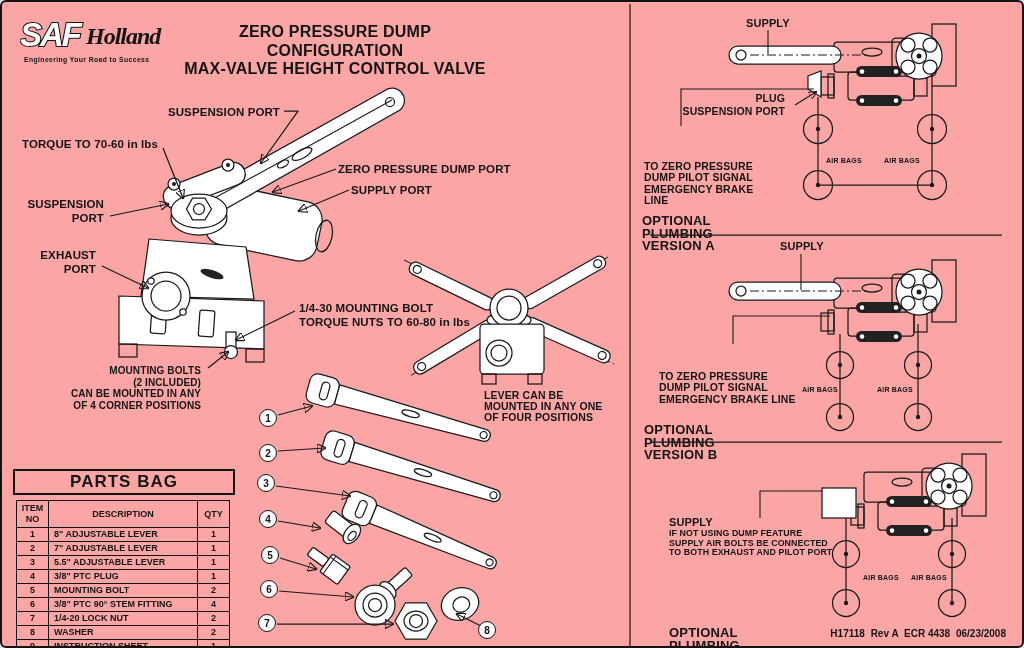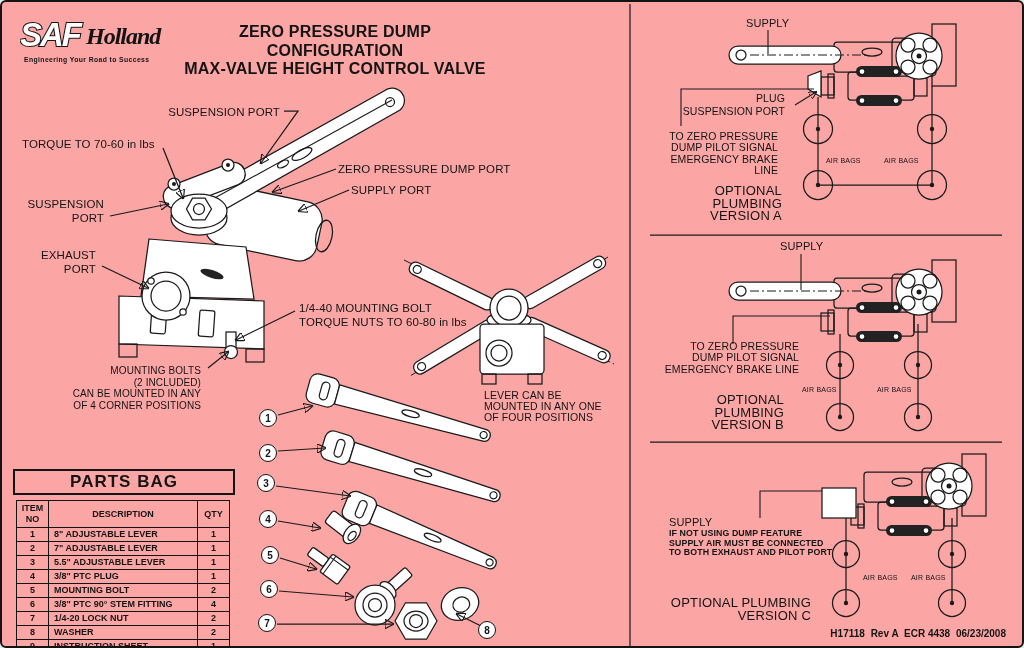--- a/index.html
+++ b/index.html
@@ -7,23 +7,23 @@
         border-radius:6px;box-sizing:border-box;overflow:hidden;
         font-family:"Liberation Sans", sans-serif;color:#141414;}
   svg{position:absolute;left:0;top:0;}
   .art path,.art rect,.art circle,.art ellipse,.art polygon,.art line,.art polyline{
         stroke:#1a1a1a;stroke-width:1.25;fill:none;}
   .art .ld{stroke-width:1.1;}
   .art .dd{stroke-dasharray:9 3 2 3;stroke-width:1;}
   .art .wf{fill:#fff;}
   .art .bf{fill:#222;stroke:none;}
   .art .dot{fill:#1a1a1a;stroke:none;}
-  .lbl{position:absolute;font-weight:normal;font-size:11.5px;line-height:13.5px;
+  .lbl{position:absolute;font-weight:bold;font-size:11.5px;line-height:13.5px;
        white-space:nowrap;letter-spacing:.1px;}
-  .ctr{text-align:right;white-space:normal;}
+  .ctr{text-align:left;white-space:normal;margin-top:30px;}
   .rgt{text-align:right;}
   .note{font-size:10px;line-height:11.7px;}
   .lev{font-size:10.5px;line-height:10.8px;}
   .pnote{font-size:10.5px;line-height:11.3px;}
   .cap{font-size:13px;line-height:12.5px;letter-spacing:.2px;}
   .tiny{font-size:7px;line-height:8px;letter-spacing:.2px;}
   .snote{font-size:8.8px;line-height:9.6px;font-weight:bold;}
   .title{position:absolute;left:168px;top:21px;width:330px;text-align:center;
          font-weight:bold;font-size:16px;line-height:18.5px;letter-spacing:.2px;}
   .logo{position:absolute;left:18px;top:13px;width:160px;height:54px;}
@@ -306,21 +306,21 @@
   <div class="lbl" style="left:349px;top:182px">SUPPLY PORT</div>
   <div class="lbl rgt" style="right:918px;top:196px">
     <div>SUSPENSION</div>
     <div>PORT</div>
   </div>
   <div class="lbl rgt" style="right:926px;top:247px">
     <div>EXHAUST</div>
     <div>PORT</div>
   </div>
   <div class="lbl" style="left:297px;top:300px">
-    <div>1/4-40 MOUNTING BOLT</div>
+    <div>1/4-30 MOUNTING BOLT</div>
     <div>TORQUE NUTS TO 60-80 in lbs</div>
   </div>
   <div class="lbl rgt note" style="right:821px;top:363px">
     <div>MOUNTING BOLTS</div>
     <div>(2 INCLUDED)</div>
     <div>CAN BE MOUNTED  IN ANY</div>
     <div>OF 4 CORNER POSITIONS</div>
   </div>
   <div class="lbl lev" style="left:482px;top:388px">
     <div>LEVER CAN BE</div>
@@ -424,21 +424,21 @@
   <div class="lbl tiny" style="left:800px;top:384px">AIR BAGS</div>
   <div class="lbl tiny" style="left:875px;top:384px">AIR BAGS</div>
   <div class="lbl ctr cap" style="left:642px;top:392px;width:140px">
     <div>OPTIONAL PLUMBING</div>
     <div>VERSION B</div>
   </div>
 
   <div class="lbl" style="left:667px;top:514px;font-size:11px">SUPPLY</div>
   <div class="lbl snote" style="left:667px;top:527px">
     <div>IF NOT USING DUMP FEATURE</div>
-    <div>SUPPLY AIR MUST BE CONNECTED</div>
+    <div>SUPPLY AIR BOLTS BE CONNECTED</div>
     <div>TO BOTH EXHAUST AND PILOT PORT</div>
   </div>
   <div class="lbl tiny" style="left:861px;top:572px">AIR BAGS</div>
   <div class="lbl tiny" style="left:909px;top:572px">AIR BAGS</div>
   <div class="lbl ctr cap" style="left:667px;top:595px;width:142px">
     <div>OPTIONAL PLUMBING</div>
     <div>VERSION C</div>
   </div>
 
   <div class="footer">

